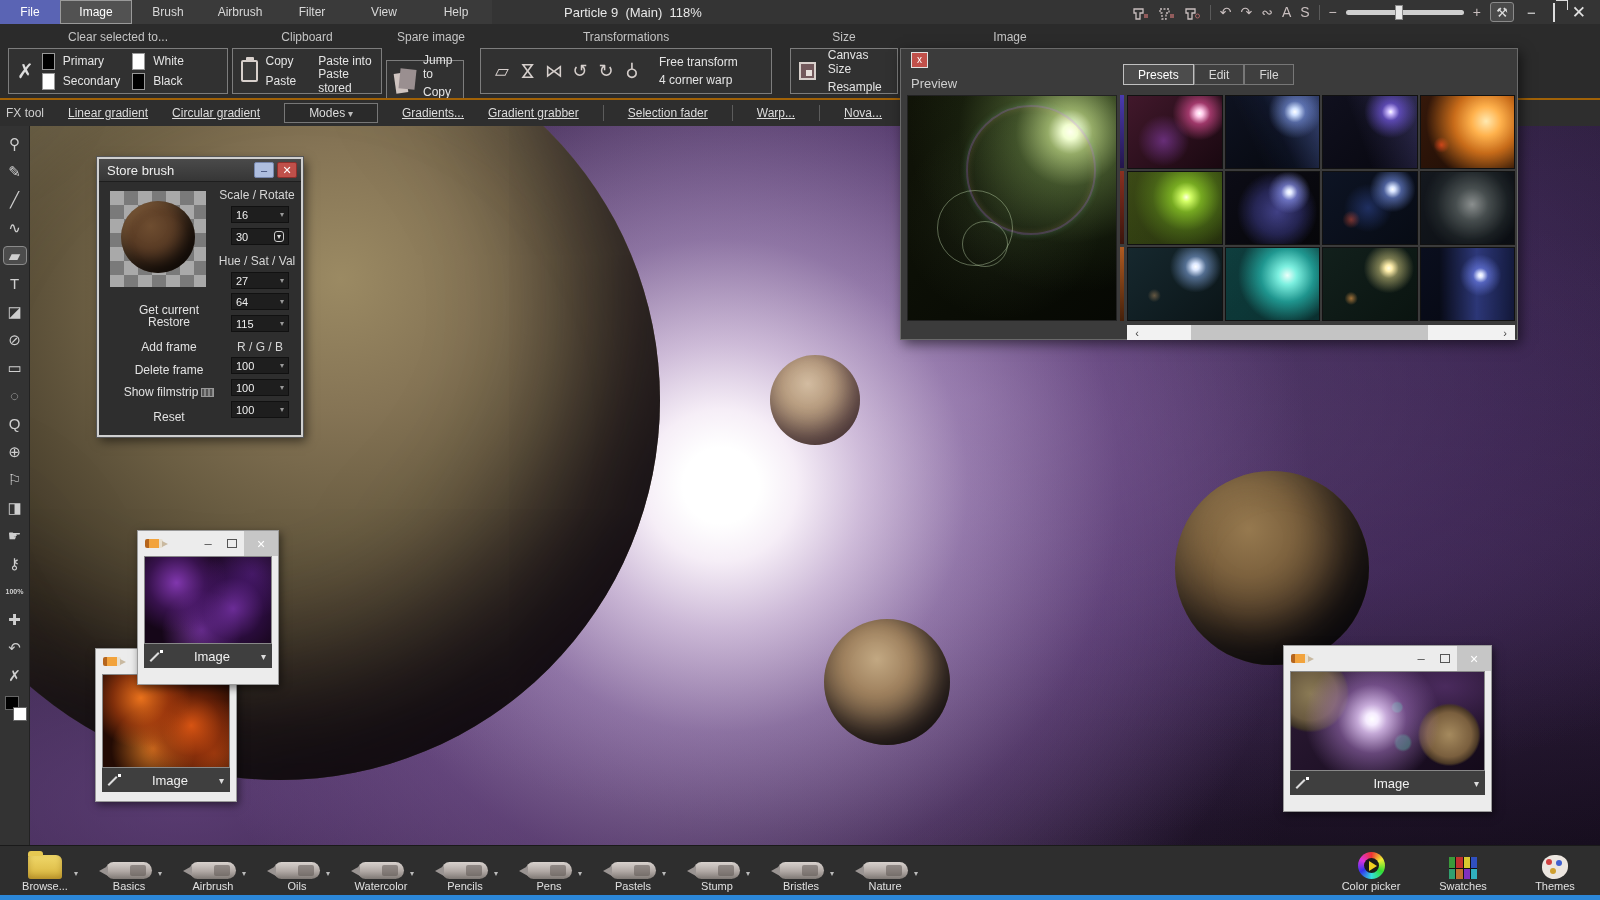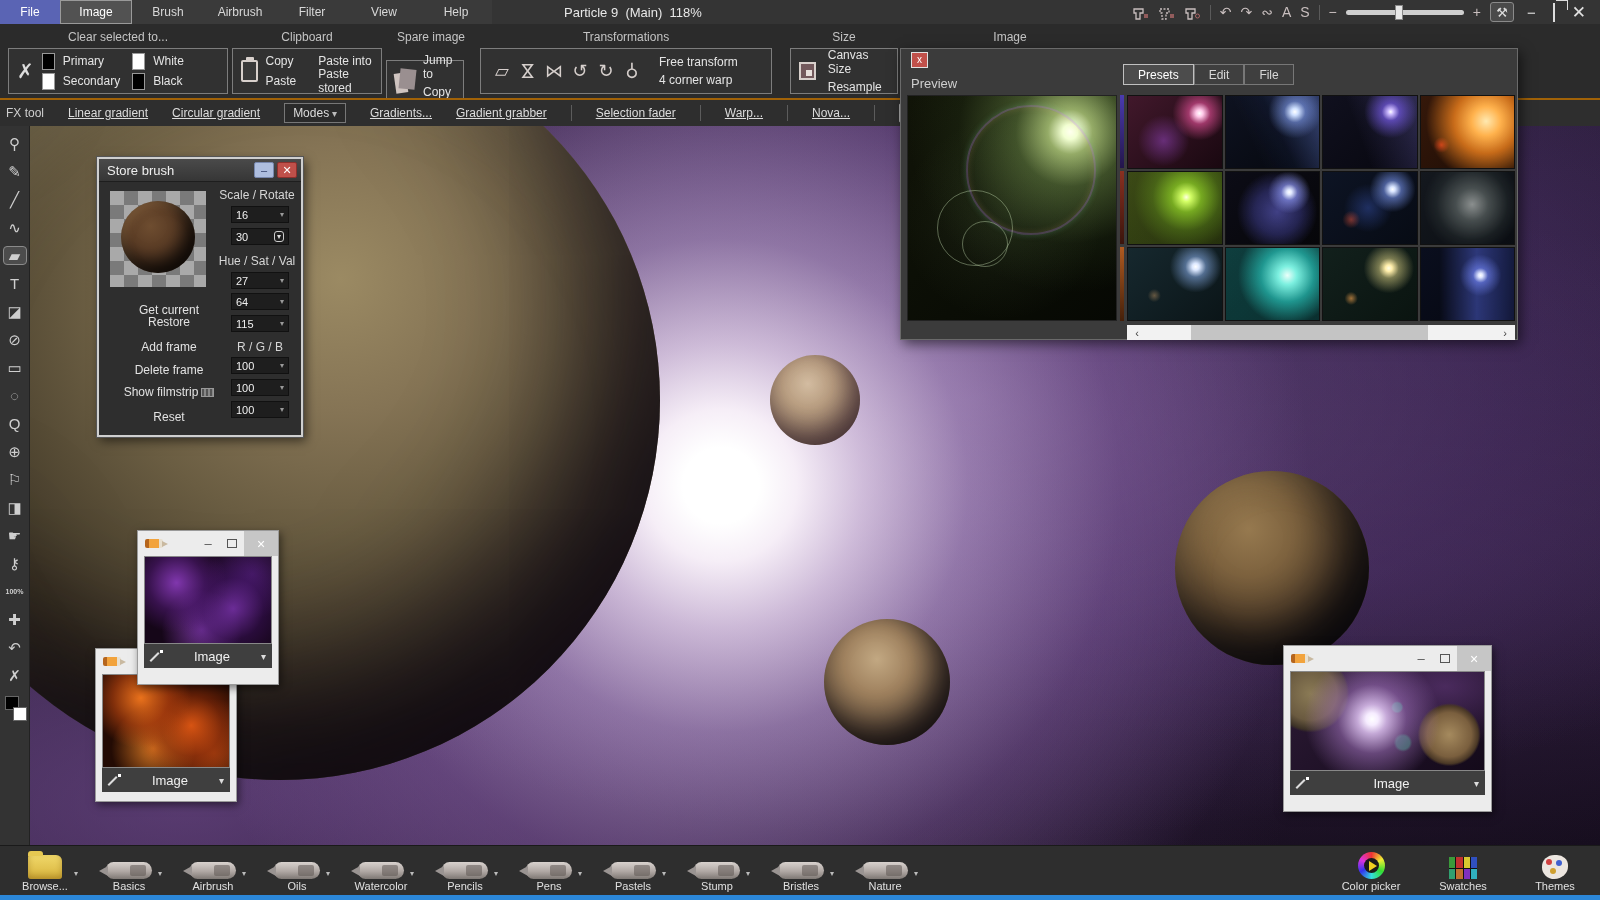--- a/index.html
+++ b/index.html
@@ -45,21 +45,21 @@
   .tf-ic.rot180 { transform:rotate(180deg); }
   .size-ic { width:18px; height:18px; border:2px solid #d8d0cc; position:relative; background:#73595c; }
   .size-ic::after { content:""; position:absolute; right:2px; bottom:2px; width:6px; height:6px; background:#e8e0dc; }
 
   
   .fxbar { position:absolute; left:0; top:98px; width:1600px; height:28px; background:#2e2e2e; border-top:2px solid #a16207; display:flex; align-items:center; gap:24px; padding-left:6px; }
   .fxtitle { font-size:12px; color:#cfcfcf; }
   .fxitem { font-size:12px; color:#dcdcdc; cursor:default; }
   .fxitem.link { text-decoration:underline; }
   .fxitem.sep { width:1px; height:16px; background:#5c5c5c; text-decoration:none; }
-  .fxitem.dropdown { text-decoration:none; border:1px solid #777; background:#2a2a2a; padding:2px 8px; }
+  .fxitem.dropdown { text-decoration:none; border:1px solid #777; background:#2a2a2a; padding:2px 24px; }
   .fxitem.dropdown::after { content:" ▾"; font-size:10px; color:#bbb; }
   .fxitem.boxed { border:1px solid #aaa; background:#3a3a3a; padding:2px 7px; border-radius:2px; }
 
   
   .lefttb { position:absolute; left:0; top:126px; width:30px; height:719px; background:#333; display:flex; flex-direction:column; align-items:center; padding-top:8px; gap:9px; border-right:1px solid #222; }
   .ltool { width:24px; height:19px; display:flex; align-items:center; justify-content:center; font-size:15px; color:#cfcfcf; }
   .ltool.small { font-size:7px; font-weight:bold; }
   .ltool.active { background:#4c4c4c; border:1px solid #8a8a8a; border-radius:4px; }
   .lswatches { position:relative; width:24px; height:26px; margin-top:2px; }
   .lsw1 { position:absolute; left:2px; top:0; width:14px; height:14px; background:#000; border:1px solid #666; }

